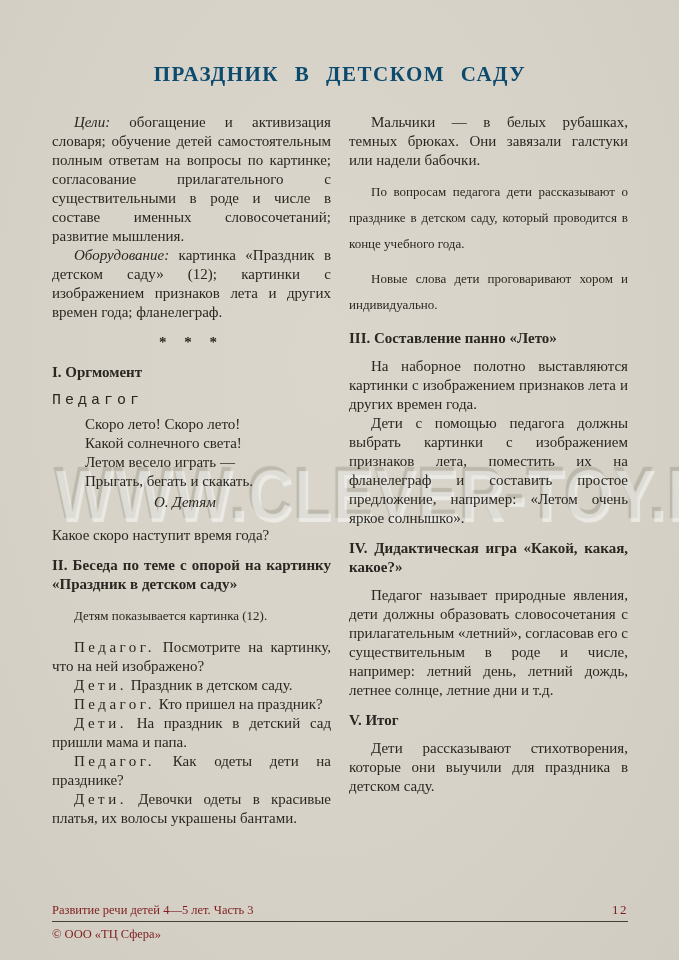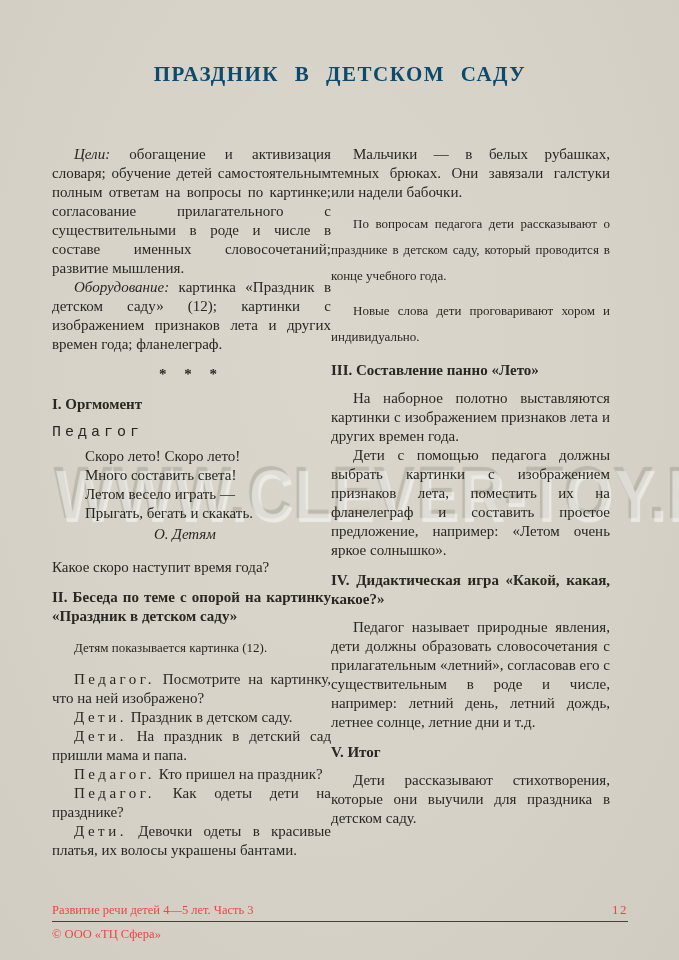--- a/index.html
+++ b/index.html
@@ -9,38 +9,38 @@
     background: radial-gradient(ellipse at 48% 38%, #dad6cc 0%, #d6d2c7 55%, #d0ccc1 100%);
     font-family: "Liberation Serif", serif;
     color: #2a2722;
   }
   .page-inner { position: absolute; left: 52px; right: 51px; top: 0; }
   .page-title {
     margin-top: 62px; text-align: center;
     font-size: 21px; font-weight: bold; color: #0c4a6e;
     letter-spacing: 1.5px; word-spacing: 9px;
   }
-  .columns { display: flex; margin-top: 58px; }
+  .columns { display: flex; gap: 18px; margin-top: 26px; }
   .col { width: 279px; font-size: 15px; line-height: 19px; text-align: justify;
          hyphens: auto; -webkit-hyphens: auto; }
   .col p { margin: 0; }
   .para { text-indent: 22px; }
   .lead-italic { font-style: italic; }
   .para-small { font-size: 13px; line-height: 26px; text-indent: 22px; margin-top: 9px !important; }
   .stars { text-align: center; letter-spacing: 7px; font-weight: bold; margin-top: 11px !important; }
   .heading { font-weight: bold; margin-top: 11px !important; text-align: justify; }
   .pedagog-label { letter-spacing: 4px; margin-top: 9px !important; text-align: left; font-family: Liberation Mono, monospace; }
   .poem { margin: 5px 0 0 33px !important; text-align: left; text-indent: 0; }
   .poem div { line-height: 19px; }
   .poem-author { font-style: italic; margin: 2px 0 0 102px !important; text-align: left; }
   .p-question { margin-top: 14px !important; }
   .dialogue { margin-top: 9px; }
   .speaker { letter-spacing: 3.5px; }
   .gap-top { margin-top: 9px !important; }
-  .footer { position: absolute; left: 52px; right: 51px; top: 886px; font-size: 12.5px; color: #ef4444; }
+  .footer { position: absolute; left: 52px; right: 51px; top: 886px; font-size: 12.5px; color: #7f1d1d; }
   .footer-row { display: flex; justify-content: space-between; align-items: baseline; }
   .page-number { font-size: 13px; letter-spacing: 1.5px; margin-top: 16px; }
   .footer-rule { border: none; border-top: 1.2px solid #454137; margin: 3px 0 0 0; }
   .copyright { margin-top: 5px; }
   .watermark {
     position: absolute; top: 452px; left: 0; width: 679px;
     text-align: center; white-space: nowrap;
     font-family: "Liberation Sans", sans-serif;
     font-size: 74px; font-weight: bold; letter-spacing: 1px;
     transform: scaleX(0.84); transform-origin: 50% 50%;
@@ -61,33 +61,33 @@
   <div class="columns">
 
     <div class="col">
       <p class="para"><span class="lead-italic">Цели:</span> <span>обогащение и активизация словаря; обучение детей самостоятельным полным ответам на вопросы по картинке; согласование прилагательного с существительными в роде и числе в составе именных словосочетаний; развитие мышления.</span></p>
       <p class="para"><span class="lead-italic">Оборудование:</span> <span>картинка «Праздник в детском саду» (12); картинки с изображением признаков лета и других времен года; фланелеграф.</span></p>
       <p class="stars">* * *</p>
       <p class="heading">I. Оргмомент</p>
       <p class="pedagog-label">Педагог</p>
       <div class="poem">
         <div>Скоро лето! Скоро лето!</div>
-        <div>Много составить света!</div>
+        <div>Какой солнечного света!</div>
         <div>Летом весело играть —</div>
         <div>Прыгать, бегать и скакать.</div>
       </div>
       <p class="poem-author">О. Детям</p>
       <p class="p-question">Какое скоро наступит время года?</p>
       <p class="heading">II. Беседа по теме с опорой на картинку «Праздник в детском саду»</p>
       <p class="para-small">Детям показывается картинка (12).</p>
       <div class="dialogue">
         <p class="para"><span class="speaker">Педагог.</span> <span>Посмотрите на картинку, что на ней изображено?</span></p>
         <p class="para"><span class="speaker">Дети.</span> <span>Праздник в детском саду.</span></p>
+        <p class="para"><span class="speaker">Педагог.</span> <span>Кто пришел на праздник?</span></p>
         <p class="para"><span class="speaker">Дети.</span> <span>На праздник в детский сад пришли мама и папа.</span></p>
-        <p class="para"><span class="speaker">Педагог.</span> <span>Кто пришел на праздник?</span></p>
         <p class="para"><span class="speaker">Педагог.</span> <span>Как одеты дети на празднике?</span></p>
         <p class="para"><span class="speaker">Дети.</span> <span>Девочки одеты в красивые платья, их волосы украшены бантами.</span></p>
       </div>
     </div>
 
     <div class="col">
       <p class="para">Мальчики — в белых рубашках, темных брюках. Они завязали галстуки или надели бабочки.</p>
       <p class="para-small">По вопросам педагога дети рассказывают о празднике в детском саду, который проводится в конце учебного года.</p>
       <p class="para-small">Новые слова дети проговаривают хором и индивидуально.</p>
       <p class="heading">III. Составление панно «Лето»</p>

